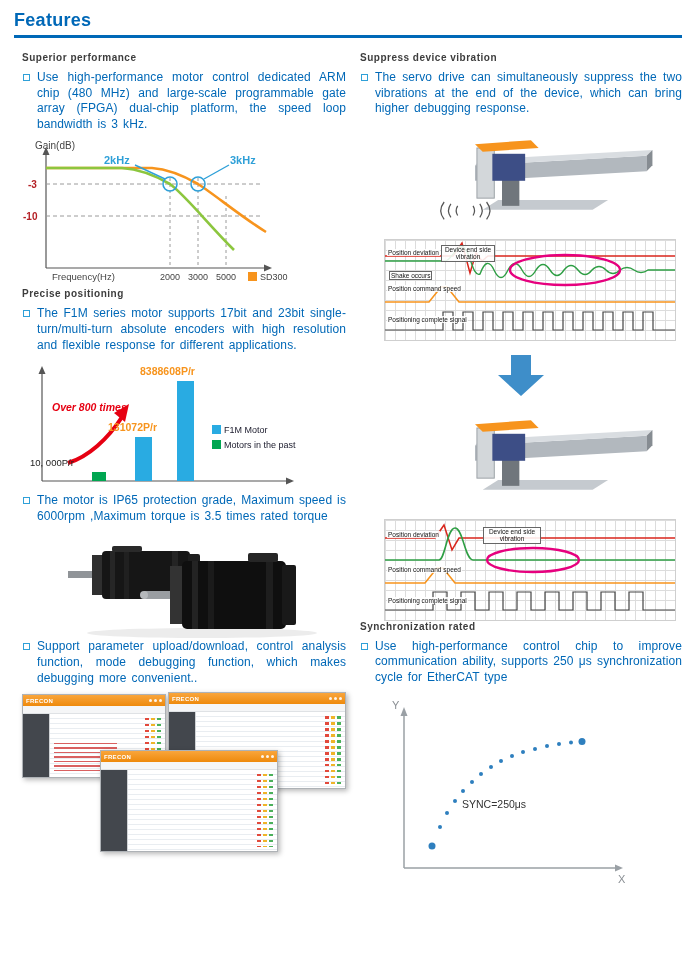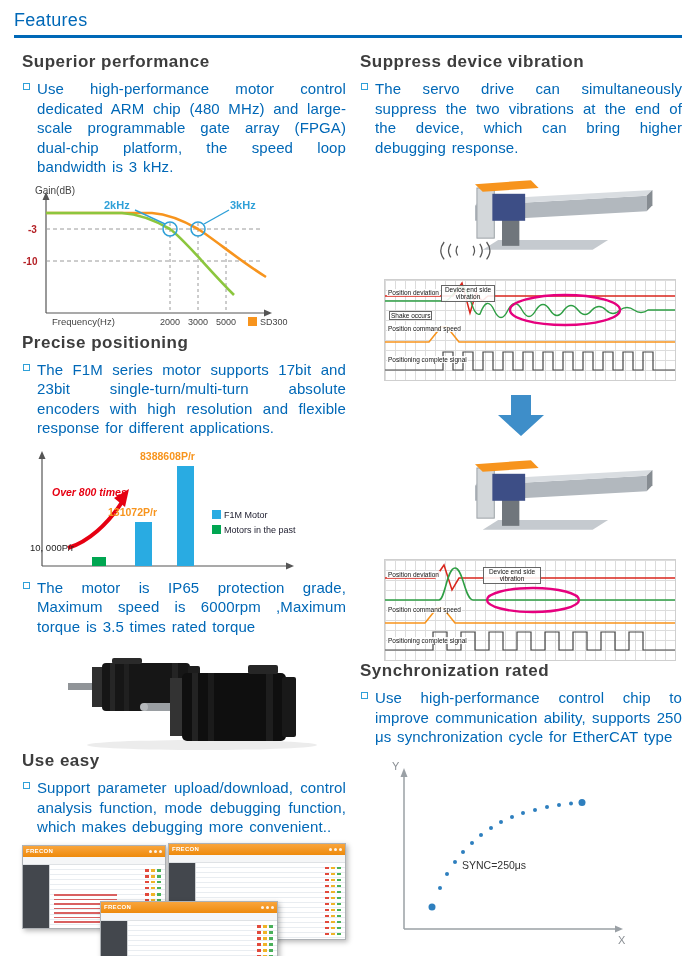--- a/index.html
+++ b/index.html
@@ -1,27 +1,27 @@
 <!DOCTYPE html>
 <html><head>
 <meta charset="utf-8">
 <style>
   html,body{margin:0;padding:0;}
   body{width:696px;height:956px;background:#fff;font-family:"Liberation Sans","DejaVu Sans",sans-serif;position:relative;overflow:hidden;}
   .page{position:absolute;inset:0;}
   .features-head{position:absolute;left:14px;top:10px;right:14px;border-bottom:3px solid #0068B7;padding-bottom:4px;}
-  .features-title{color:#0068B7;font-size:18px;font-weight:normal;letter-spacing:.3px;}
+  .features-title{color:#0068B7;font-size:18px;font-weight:bold;letter-spacing:.3px;}
   .col{position:absolute;top:52px;}
   .col-left{left:22px;width:324px;}
   .col-right{left:360px;width:322px;}
-  h2.sec{font-size:17px;font-weight:bold;color:#3d3d3d;letter-spacing:.5px;margin:0 0 7px 0;}
+  h2.sec{font-size:10px;font-weight:bold;color:#3d3d3d;letter-spacing:.5px;margin:0 0 7px 0;}
   .sec-gap{margin-top:16px;}
   .bullet{display:flex;align-items:flex-start;margin:0 0 4px 0;}
   .bullet .marker{flex:0 0 auto;width:5px;height:5px;border:1.6px solid #2FA0D8;margin:4px 7px 0 1px;}
-  .bullet p{margin:0;color:#0068B7;font-size:15px;line-height:1.3;text-align:justify;word-spacing:1.5px;letter-spacing:.1px;}
+  .bullet p{margin:0;color:#0068B7;font-size:12px;line-height:1.3;text-align:justify;word-spacing:1.5px;letter-spacing:.1px;}
   svg{display:block;}
   svg text{font-family:"Liberation Sans","DejaVu Sans",sans-serif;}
   .gainchart{margin:6px 0 0 0;}
   .barchart{margin:8px 0 0 0;}
   .motors{margin:10px 0 0 30px;}
   .devimg{margin:8px 0 0 34px;}
   .wavechart{position:relative;width:290px;height:100px;margin:14px 0 0 24px;background-color:#fff;
     background-image:repeating-linear-gradient(to right,#dcdcdc 0 1px,transparent 1px 10px),
                      repeating-linear-gradient(to bottom,#dcdcdc 0 1px,transparent 1px 10px);
     border:1px solid #cfcfcf;}
@@ -151,21 +151,20 @@
         <rect x="118" y="32" width="13" height="58" fill="#333333"></rect>
         <rect x="130" y="27" width="104" height="68" rx="5" fill="#0f0f0f"></rect>
         <rect x="140" y="27" width="6" height="68" fill="#232323"></rect>
         <rect x="156" y="27" width="6" height="68" fill="#1b1b1b"></rect>
         <rect x="214" y="27" width="7" height="68" fill="#1e1e1e"></rect>
         <rect x="230" y="31" width="14" height="60" rx="2" fill="#191919"></rect>
         <rect x="196" y="19" width="30" height="9" rx="2" fill="#262626"></rect>
       </g>
     </svg>
 
-    <h2 class="sec sec-gap">Use easy</h2>
     <div class="bullet">
       <span class="marker"></span>
       <p>Support parameter upload/download, control analysis function, mode debugging function, which makes debugging more convenient..</p>
     </div>
 
     <div class="collage">
       <div class="sw" style="left:0;top:2px;width:142px;height:82px;z-index:1;">
         <div class="sw-bar">
           <span class="sw-brand">FRECON</span>
           <span class="sw-sp"></span>

